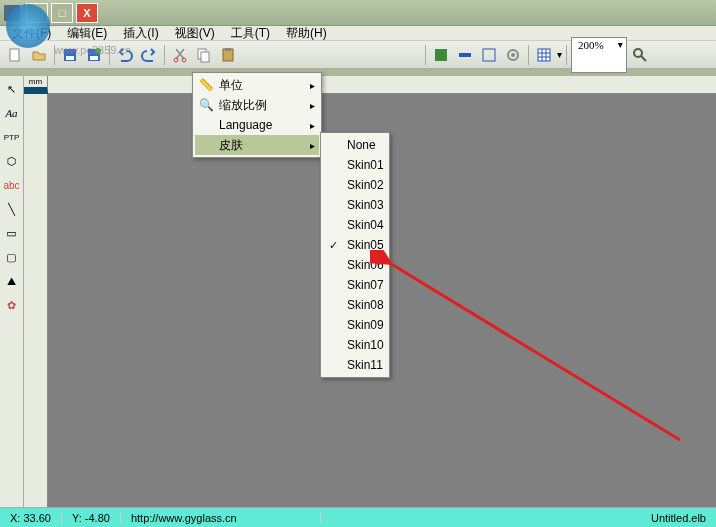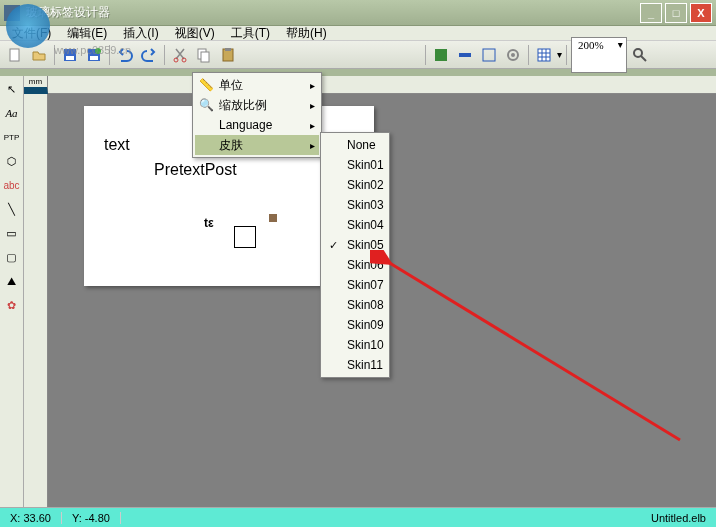--- a/index.html
+++ b/index.html
@@ -58,21 +58,20 @@
 
 .red-arrow { position: absolute; z-index: 150; pointer-events: none; }
 
 svg.ticon { width: 16px; height: 16px; }
 </style>
 </head>
 <body>
 
 <div class="titlebar">
   <div class="icon"></div>
-  <div class="title">玻璃标签设计器</div>
   <div class="winbtns">
     <div class="winbtn min">_</div>
     <div class="winbtn max">□</div>
     <div class="winbtn close">X</div>
   </div>
 </div>
 
 <div class="menubar">
   <div class="menuitem"><span>文件(F)</span></div>
   <div class="menuitem"><span>编辑(E)</span></div>
@@ -191,27 +190,20 @@
     <div class="tool">╲</div>
     <div class="tool">▭</div>
     <div class="tool">▢</div>
     <div class="tool">⛰</div>
     <div class="tool" style="color:#c44">✿</div>
   </div>
   <div class="canvaswrap">
     <div class="ruler-c">mm</div>
     <div class="ruler-h"></div>
     <div class="ruler-v"></div>
-    <div class="canvas">
-      <div class="t1">text</div>
-      <div class="t2">PretextPost</div>
-      <div class="t3">tε</div>
-      <div class="box"></div>
-      <div class="sq"></div>
-    </div>
   </div>
 </div>
 
 <div class="submenu menu1">
   <div class="row">
     <span class="ic">📏</span>
     <span>单位</span>
       <span class="arrow">▸</span>
   </div>
   <div class="row">
@@ -274,19 +266,20 @@
       <marker id="ah" markerWidth="12" markerHeight="10" refX="2" refY="5" orient="auto">
         <path d="M10 0L0 5L10 10z" fill="#e02020"></path>
       </marker>
     </defs>
   <line x1="310" y1="190" x2="18" y2="12" stroke="#e02020" stroke-width="3" marker-end="url(#ah)"></line>
 </svg>
 
 <div class="statusbar">
   <div class="cell">X: 33.60</div>
   <div class="cell">Y: -4.80</div>
+  <div class="cell" style="flex:0 0 200px">http://www.gyglass.cn</div>
   <div class="fname">Untitled.elb</div>
 </div>
 
 <div class="watermark">
   <span class="logo"></span>
   <div class="sub">www.pc0359.cn</div>
 </div>
 
 </body></html>

